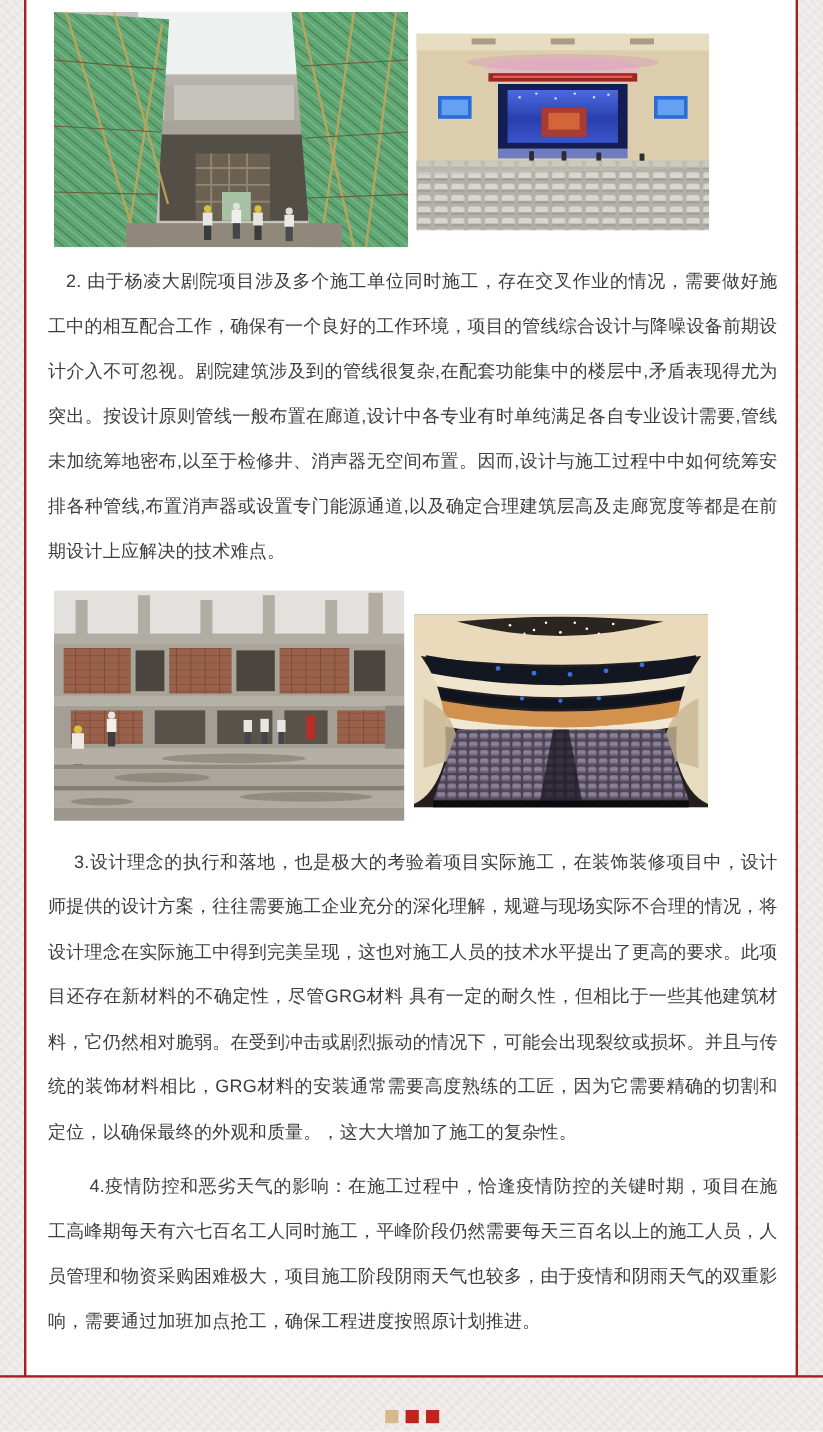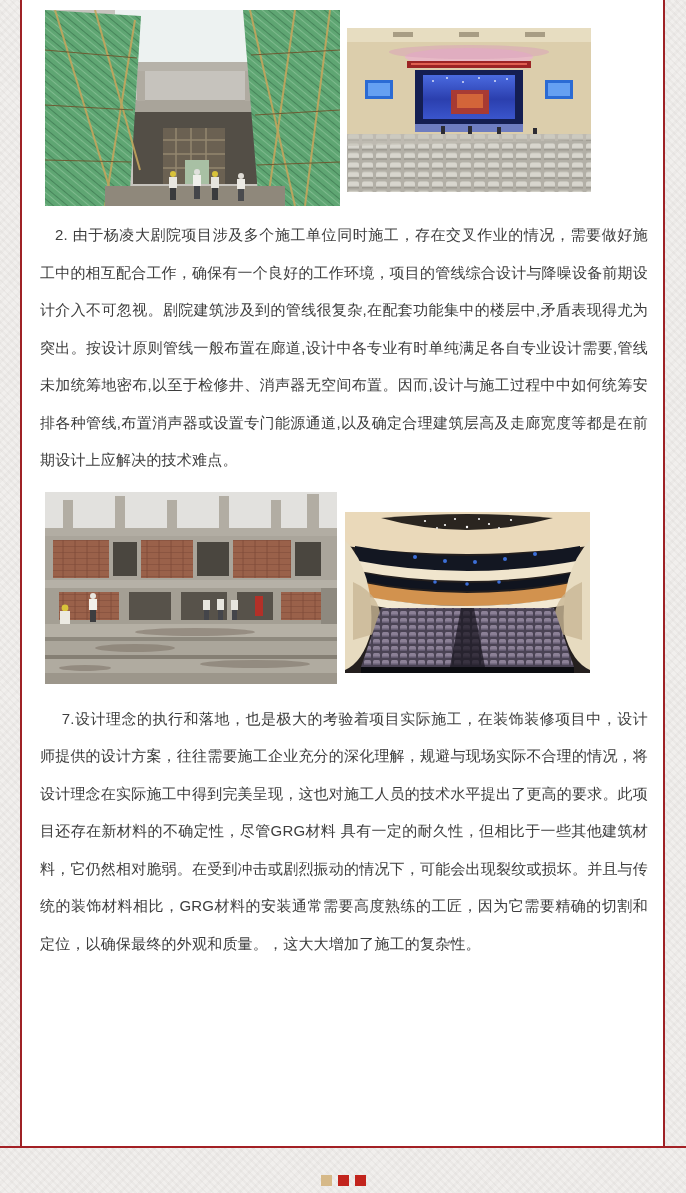--- a/index.html
+++ b/index.html
@@ -300,22 +300,23 @@
         <path d="M8,70 Q40,84 36,120 L8,128 Z" fill="#c9b795" opacity=".8"></path>
         <path d="M237,70 Q205,84 209,120 L237,128 Z" fill="#c9b795" opacity=".8"></path>
 
         <polygon points="36,96 209,96 229,155 16,155" fill="url(#seatRows2)"></polygon>
         <polygon points="116,96 129,96 140,155 105,155" fill="#1c1823" opacity=".75"></polygon>
         <rect x="16" y="155" width="213" height="6" fill="#0b0c10"></rect>
       </svg>
     </span>
   </div>
 
-  <p class="para m-top-16 indent-145">7.设计理念的执行和落地，也是极大的考验着项目实际施工，在装饰装修项目中，设计师提供的设计方案，往往需要施工企业充分的深化理解，规避与现场实际不合理的情况，将设计理念在实际施工中得到完美呈现，这也对施工人员的技术水平提出了更高的要求。此项目还存在新材料的不确定性，尽管GRG材料 具有一定的耐久性，但相比于一些其他建筑材料，它仍然相对脆弱。在受到冲击或剧烈振动的情况下，可能会出现裂纹或损坏。并且与传统的装饰材料相比，GRG材料的安装通常需要高度熟练的工匠，因为它需要精确的切割和定位，以确保最终的外观和质量。，这大大增加了施工的复杂性。</p>
-
+  <p class="para m-top-16 indent-145">3.设计理念的执行和落地，也是极大的考验着项目实际施工，在装饰装修项目中，设计师提供的设计方案，往往需要施工企业充分的深化理解，规避与现场实际不合理的情况，将设计理念在实际施工中得到完美呈现，这也对施工人员的技术水平提出了更高的要求。此项目还存在新材料的不确定性，尽管GRG材料 具有一定的耐久性，但相比于一些其他建筑材料，它仍然相对脆弱。在受到冲击或剧烈振动的情况下，可能会出现裂纹或损坏。并且与传统的装饰材料相比，GRG材料的安装通常需要高度熟练的工匠，因为它需要精确的切割和定位，以确保最终的外观和质量。，这大大增加了施工的复杂性。</p>
+
+  <p class="para m-top-8 indent-23">4.疫情防控和恶劣天气的影响：在施工过程中，恰逢疫情防控的关键时期，项目在施工高峰期每天有六七百名工人同时施工，平峰阶段仍然需要每天三百名以上的施工人员，人员管理和物资采购困难极大，项目施工阶段阴雨天气也较多，由于疫情和阴雨天气的双重影响，需要通过加班加点抢工，确保工程进度按照原计划推进。</p>
 
 </div>
 
 <div class="bottom-rule"></div>
 
 <div class="footer-dots">
   <span class="dot" style="background-color: rgb(214, 185, 136);"></span>
   <span class="dot" style="background-color: rgb(194, 36, 29);"></span>
   <span class="dot" style="background-color: rgb(194, 36, 29);"></span>
 </div>

